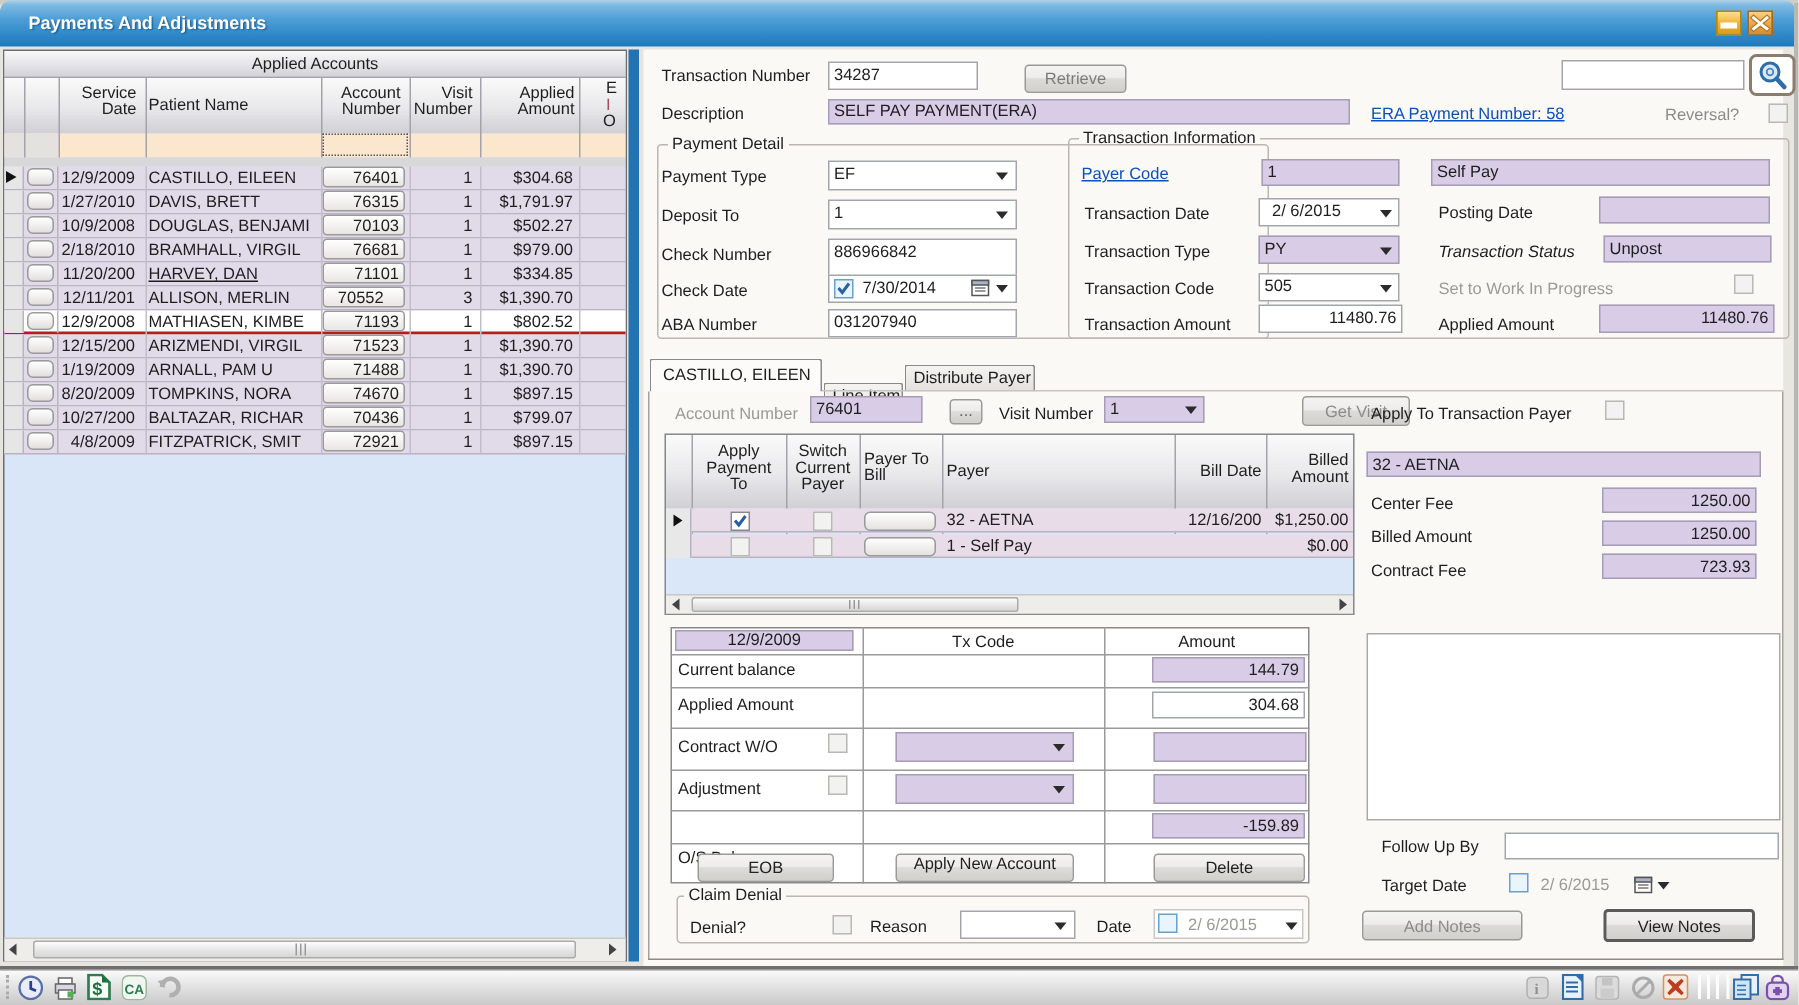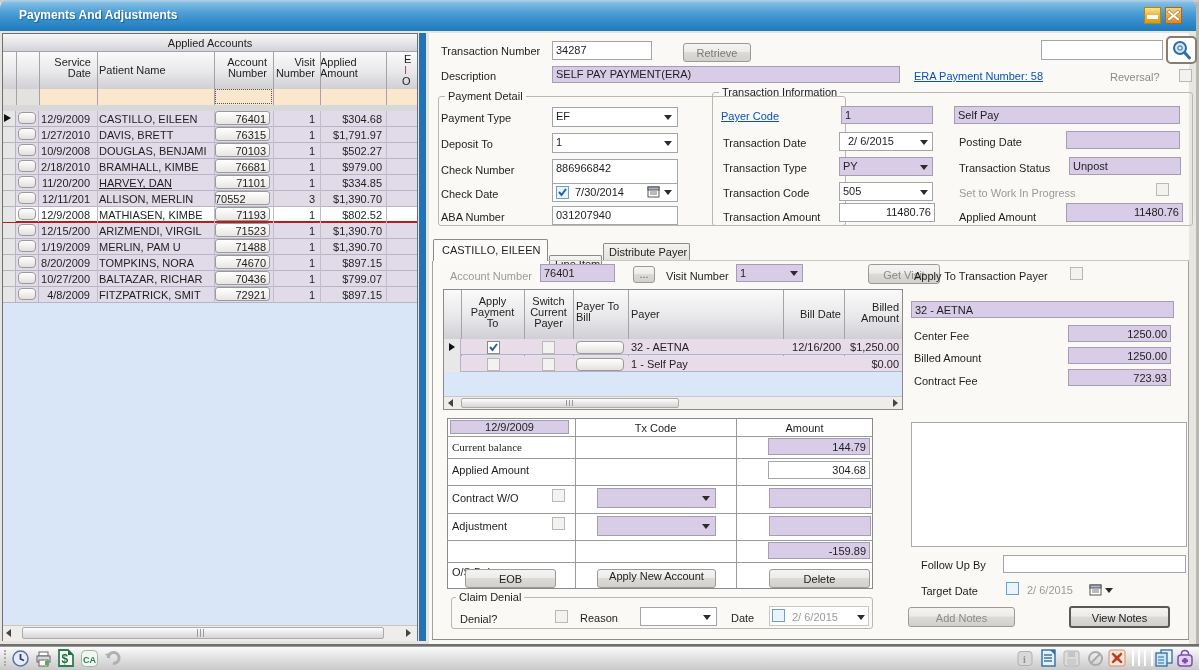--- a/index.html
+++ b/index.html
@@ -42,21 +42,21 @@
 <div class="abs" style="left:3px;top:52px;width:414px;height:37px;background:linear-gradient(180deg,#FAFAFA,#E8E8EA 55%,#CFCFD5);"></div>
 
 <div class="abs" style="left:3px;top:89px;width:414px;height:16px;background:#FBE7CE;"></div>
 <div class="abs" style="left:3px;top:89px;width:36px;height:16px;background:#E4E2DE;"></div>
 <div class="abs" style="left:3px;top:105px;width:414px;height:6px;background:#D8D8D8;"></div>
 
 <div class="lbl" style="left:39px;top:57px;width:52px;text-align:right;line-height:11px;">Service<br>Date</div>
 <div class="lbl" style="left:99px;top:64px;">Patient Name</div>
 <div class="lbl" style="left:214px;top:57px;width:53px;text-align:right;line-height:11px;">Account<br>Number</div>
 <div class="lbl" style="left:271px;top:57px;width:44px;text-align:right;line-height:11px;">Visit<br>Number</div>
-<div class="lbl" style="left:320px;top:57px;width:63px;text-align:left;line-height:11px;">Applied<br>Amount</div>
+<div class="lbl" style="left:320px;top:57px;width:63px;text-align:right;line-height:11px;">Applied<br>Amount</div>
 <div class="lbl" style="left:404px;top:53px;">E</div>
 <div class="lbl" style="left:404px;top:64px;color:#a05060;">I</div>
 <div class="lbl" style="left:402px;top:75px;">O</div>
 
 <div id="gridcols">
     <div class="vline" style="left:16px;top:52px;height:53px;"></div>
     <div class="vline" style="left:39px;top:52px;height:53px;"></div>
     <div class="vline" style="left:97px;top:52px;height:53px;"></div>
     <div class="vline" style="left:214px;top:52px;height:53px;"></div>
     <div class="vline" style="left:273px;top:52px;height:53px;"></div>
@@ -104,21 +104,21 @@
       <div class="abs" style="left:212px;top:0px;width:55px;height:14px;background:linear-gradient(180deg,#fff,#E8E6E2);border:1px solid #9a9a9a;border-radius:3px;"></div>
       <div class="abs" style="left:212px;top:2px;width:51px;text-align:right;">70103</div>
       <div class="abs" style="left:270px;top:2px;width:42px;text-align:right;">1</div>
       <div class="abs" style="left:317px;top:2px;width:62px;text-align:right;">$502.27</div>
     </div>
     <div class="abs" style="left:3px;top:159px;width:414px;height:16px;background:#E0DAE9;border-bottom:1px solid #bab4c2;">
       <div class="abs" style="left:0;top:0;width:13px;height:15px;background:#E6E6E6;border-right:1px solid #bab4c2;"></div>
       <div class="abs" style="left:13px;top:0;width:23px;height:15px;border-right:1px solid #bab4c2;"></div>
       <div class="abs" style="left:15px;top:1px;width:18px;height:12px;background:linear-gradient(180deg,#fff,#E2E0DC);border:1px solid #9a9a9a;border-radius:4px;"></div>
       <div class="abs" style="left:38px;top:2px;width:49px;text-align:right;">2/18/2010</div>
-      <div class="abs" style="left:96px;top:2px;">BRAMHALL, KIMBE</div>
+      <div class="abs" style="left:96px;top:2px;">BRAMHALL, VIRGIL</div>
       <div class="abs" style="left:212px;top:0px;width:55px;height:14px;background:linear-gradient(180deg,#fff,#E8E6E2);border:1px solid #9a9a9a;border-radius:3px;"></div>
       <div class="abs" style="left:212px;top:2px;width:51px;text-align:right;">76681</div>
       <div class="abs" style="left:270px;top:2px;width:42px;text-align:right;">1</div>
       <div class="abs" style="left:317px;top:2px;width:62px;text-align:right;">$979.00</div>
     </div>
     <div class="abs" style="left:3px;top:175px;width:414px;height:16px;background:#E0DAE9;border-bottom:1px solid #bab4c2;">
       <div class="abs" style="left:0;top:0;width:13px;height:15px;background:#E6E6E6;border-right:1px solid #bab4c2;"></div>
       <div class="abs" style="left:13px;top:0;width:23px;height:15px;border-right:1px solid #bab4c2;"></div>
       <div class="abs" style="left:15px;top:1px;width:18px;height:12px;background:linear-gradient(180deg,#fff,#E2E0DC);border:1px solid #9a9a9a;border-radius:4px;"></div>
       <div class="abs" style="left:38px;top:2px;width:49px;text-align:right;">11/20/200</div>
@@ -128,21 +128,21 @@
       <div class="abs" style="left:270px;top:2px;width:42px;text-align:right;">1</div>
       <div class="abs" style="left:317px;top:2px;width:62px;text-align:right;">$334.85</div>
     </div>
     <div class="abs" style="left:3px;top:191px;width:414px;height:16px;background:#E0DAE9;border-bottom:1px solid #bab4c2;">
       <div class="abs" style="left:0;top:0;width:13px;height:15px;background:#E6E6E6;border-right:1px solid #bab4c2;"></div>
       <div class="abs" style="left:13px;top:0;width:23px;height:15px;border-right:1px solid #bab4c2;"></div>
       <div class="abs" style="left:15px;top:1px;width:18px;height:12px;background:linear-gradient(180deg,#fff,#E2E0DC);border:1px solid #9a9a9a;border-radius:4px;"></div>
       <div class="abs" style="left:38px;top:2px;width:49px;text-align:right;">12/11/201</div>
       <div class="abs" style="left:96px;top:2px;">ALLISON, MERLIN</div>
       <div class="abs" style="left:212px;top:0px;width:55px;height:14px;background:linear-gradient(180deg,#fff,#E8E6E2);border:1px solid #9a9a9a;border-radius:3px;"></div>
-      <div class="abs" style="left:212px;top:2px;width:51px;text-align:left;">70552</div>
+      <div class="abs" style="left:212px;top:2px;width:51px;text-align:center;">70552</div>
       <div class="abs" style="left:270px;top:2px;width:42px;text-align:right;">3</div>
       <div class="abs" style="left:317px;top:2px;width:62px;text-align:right;">$1,390.70</div>
     </div>
     <div class="abs" style="left:3px;top:207px;width:414px;height:16px;background:#ffffff;border-bottom:2px solid #b91c1c;">
       <div class="abs" style="left:0;top:0;width:13px;height:15px;background:#E6E6E6;border-right:1px solid #bab4c2;"></div>
       <div class="abs" style="left:13px;top:0;width:23px;height:15px;border-right:1px solid #bab4c2;"></div>
       <div class="abs" style="left:15px;top:1px;width:18px;height:12px;background:linear-gradient(180deg,#fff,#E2E0DC);border:1px solid #9a9a9a;border-radius:4px;"></div>
       <div class="abs" style="left:38px;top:2px;width:49px;text-align:right;">12/9/2008</div>
       <div class="abs" style="left:96px;top:2px;">MATHIASEN, KIMBE</div>
       <div class="abs" style="left:212px;top:0px;width:55px;height:14px;background:linear-gradient(180deg,#fff,#E8E6E2);border:1px solid #9a9a9a;border-radius:3px;"></div>
@@ -159,21 +159,21 @@
       <div class="abs" style="left:212px;top:0px;width:55px;height:14px;background:linear-gradient(180deg,#fff,#E8E6E2);border:1px solid #9a9a9a;border-radius:3px;"></div>
       <div class="abs" style="left:212px;top:2px;width:51px;text-align:right;">71523</div>
       <div class="abs" style="left:270px;top:2px;width:42px;text-align:right;">1</div>
       <div class="abs" style="left:317px;top:2px;width:62px;text-align:right;">$1,390.70</div>
     </div>
     <div class="abs" style="left:3px;top:239px;width:414px;height:16px;background:#E0DAE9;border-bottom:1px solid #bab4c2;">
       <div class="abs" style="left:0;top:0;width:13px;height:15px;background:#E6E6E6;border-right:1px solid #bab4c2;"></div>
       <div class="abs" style="left:13px;top:0;width:23px;height:15px;border-right:1px solid #bab4c2;"></div>
       <div class="abs" style="left:15px;top:1px;width:18px;height:12px;background:linear-gradient(180deg,#fff,#E2E0DC);border:1px solid #9a9a9a;border-radius:4px;"></div>
       <div class="abs" style="left:38px;top:2px;width:49px;text-align:right;">1/19/2009</div>
-      <div class="abs" style="left:96px;top:2px;">MERLIN, PAM U</div>
+      <div class="abs" style="left:96px;top:2px;">ARNALL, PAM U</div>
       <div class="abs" style="left:212px;top:0px;width:55px;height:14px;background:linear-gradient(180deg,#fff,#E8E6E2);border:1px solid #9a9a9a;border-radius:3px;"></div>
       <div class="abs" style="left:212px;top:2px;width:51px;text-align:right;">71488</div>
       <div class="abs" style="left:270px;top:2px;width:42px;text-align:right;">1</div>
       <div class="abs" style="left:317px;top:2px;width:62px;text-align:right;">$1,390.70</div>
     </div>
     <div class="abs" style="left:3px;top:255px;width:414px;height:16px;background:#E0DAE9;border-bottom:1px solid #bab4c2;">
       <div class="abs" style="left:0;top:0;width:13px;height:15px;background:#E6E6E6;border-right:1px solid #bab4c2;"></div>
       <div class="abs" style="left:13px;top:0;width:23px;height:15px;border-right:1px solid #bab4c2;"></div>
       <div class="abs" style="left:15px;top:1px;width:18px;height:12px;background:linear-gradient(180deg,#fff,#E2E0DC);border:1px solid #9a9a9a;border-radius:4px;"></div>
       <div class="abs" style="left:38px;top:2px;width:49px;text-align:right;">8/20/2009</div>
@@ -273,21 +273,21 @@
 <div class="tb lav" style="left:841px;top:106px;width:92px;height:18px;">1</div>
 <div class="tb lav" style="left:954px;top:106px;width:226px;height:18px;">Self Pay</div>
 <div class="lbl" style="left:723px;top:137px;">Transaction Date</div>
 <div class="tb" style="left:839px;top:132px;width:94px;height:19px;padding-left:8px;">2/ 6/2015</div>
 <div class="arrow" style="left:920px;top:140px;"></div>
 <div class="lbl" style="left:959px;top:136px;">Posting Date</div>
 <div class="tb lav" style="left:1066px;top:131px;width:114px;height:18px;"></div>
 <div class="lbl" style="left:723px;top:162px;">Transaction Type</div>
 <div class="tb lav" style="left:839px;top:157px;width:94px;height:19px;">PY</div>
 <div class="arrow" style="left:920px;top:165px;"></div>
-<div class="lbl" style="left:959px;top:162px;">Transaction Status</div>
+<div class="lbl" style="left:959px;top:162px;font-style:italic;">Transaction Status</div>
 <div class="tb lav" style="left:1069px;top:157px;width:112px;height:18px;">Unpost</div>
 <div class="lbl" style="left:723px;top:187px;">Transaction Code</div>
 <div class="tb" style="left:839px;top:182px;width:94px;height:19px;">505</div>
 <div class="arrow" style="left:920px;top:190px;"></div>
 <div class="glbl" style="left:959px;top:187px;">Set to Work In Progress</div>
 <div class="cb dis" style="left:1156px;top:183px;"></div>
 <div class="lbl" style="left:723px;top:211px;">Transaction Amount</div>
 <div class="tb rt" style="left:839px;top:203px;width:96px;height:19px;">11480.76</div>
 <div class="lbl" style="left:959px;top:211px;">Applied Amount</div>
 <div class="tb lav rt" style="left:1066px;top:203px;width:117px;height:19px;">11480.76</div>
@@ -369,21 +369,21 @@
     <div class="vline" style="left:736px;top:418px;height:171px;background:#9a9a9a;"></div>
     <div class="hline" style="left:447px;top:436px;width:426px;background:#9a9a9a;"></div>
     <div class="hline" style="left:447px;top:458px;width:426px;background:#9a9a9a;"></div>
     <div class="hline" style="left:447px;top:485px;width:426px;background:#9a9a9a;"></div>
     <div class="hline" style="left:447px;top:513px;width:426px;background:#9a9a9a;"></div>
     <div class="hline" style="left:447px;top:540px;width:426px;background:#9a9a9a;"></div>
     <div class="hline" style="left:447px;top:562px;width:426px;background:#9a9a9a;"></div>
     <div class="tb lav" style="left:450px;top:420px;width:119px;height:14px;text-align:center;padding-top:0;">12/9/2009</div>
     <div class="lbl" style="left:575px;top:422px;width:161px;text-align:center;">Tx Code</div>
     <div class="lbl" style="left:736px;top:422px;width:137px;text-align:center;">Amount</div>
-    <div class="lbl" style="left:452px;top:441px;font-family:Liberation Serif, serif;">Current balance</div>
+    <div class="lbl" style="left:452px;top:441px;">Current balance</div>
     <div class="tb lav rt" style="left:768px;top:438px;width:102px;height:17px;">144.79</div>
     <div class="lbl" style="left:452px;top:464px;">Applied Amount</div>
     <div class="tb rt" style="left:768px;top:461px;width:102px;height:18px;">304.68</div>
     <div class="lbl" style="left:452px;top:492px;">Contract W/O</div>
     <div class="cb dis" style="left:552px;top:489px;"></div>
     <div class="tb lav" style="left:597px;top:488px;width:119px;height:20px;"></div>
     <div class="arrow" style="left:702px;top:496px;"></div>
     <div class="tb lav" style="left:769px;top:488px;width:102px;height:20px;"></div>
     <div class="lbl" style="left:452px;top:520px;">Adjustment</div>
     <div class="cb dis" style="left:552px;top:517px;"></div>

